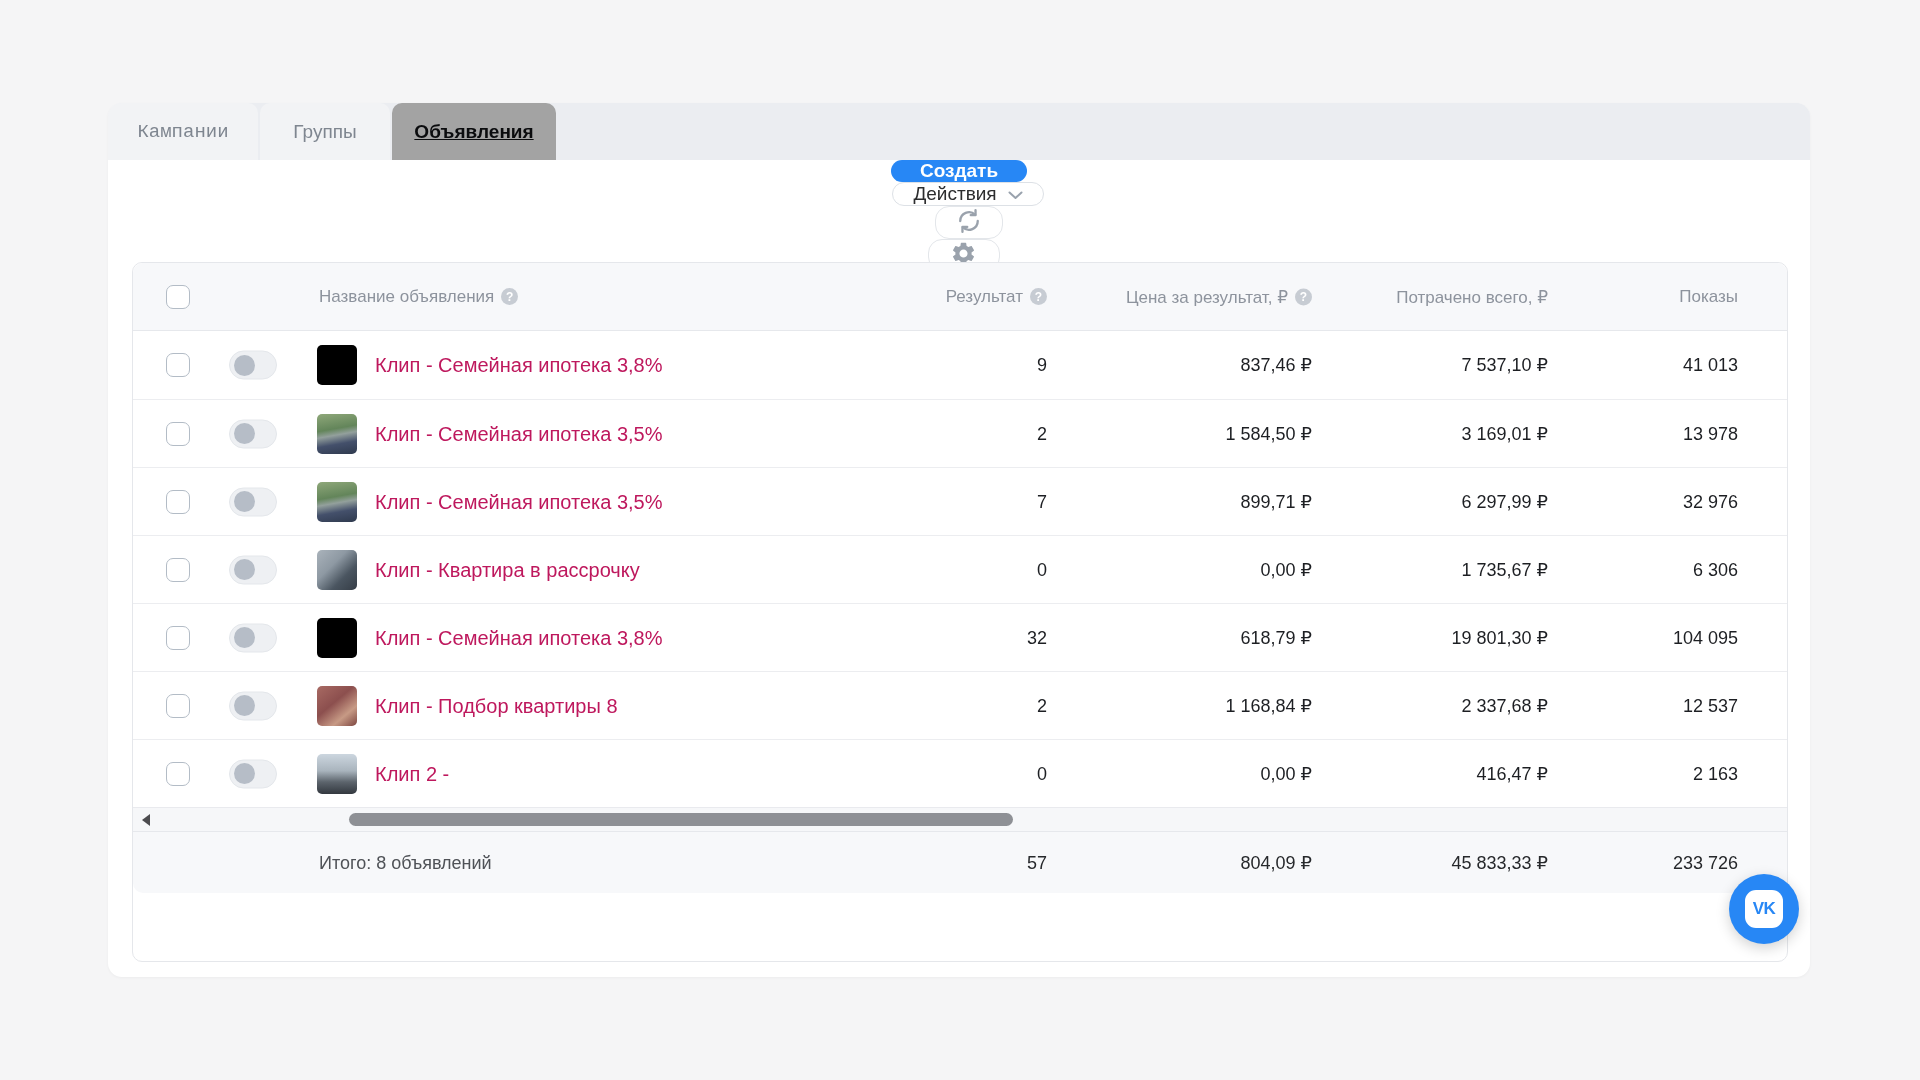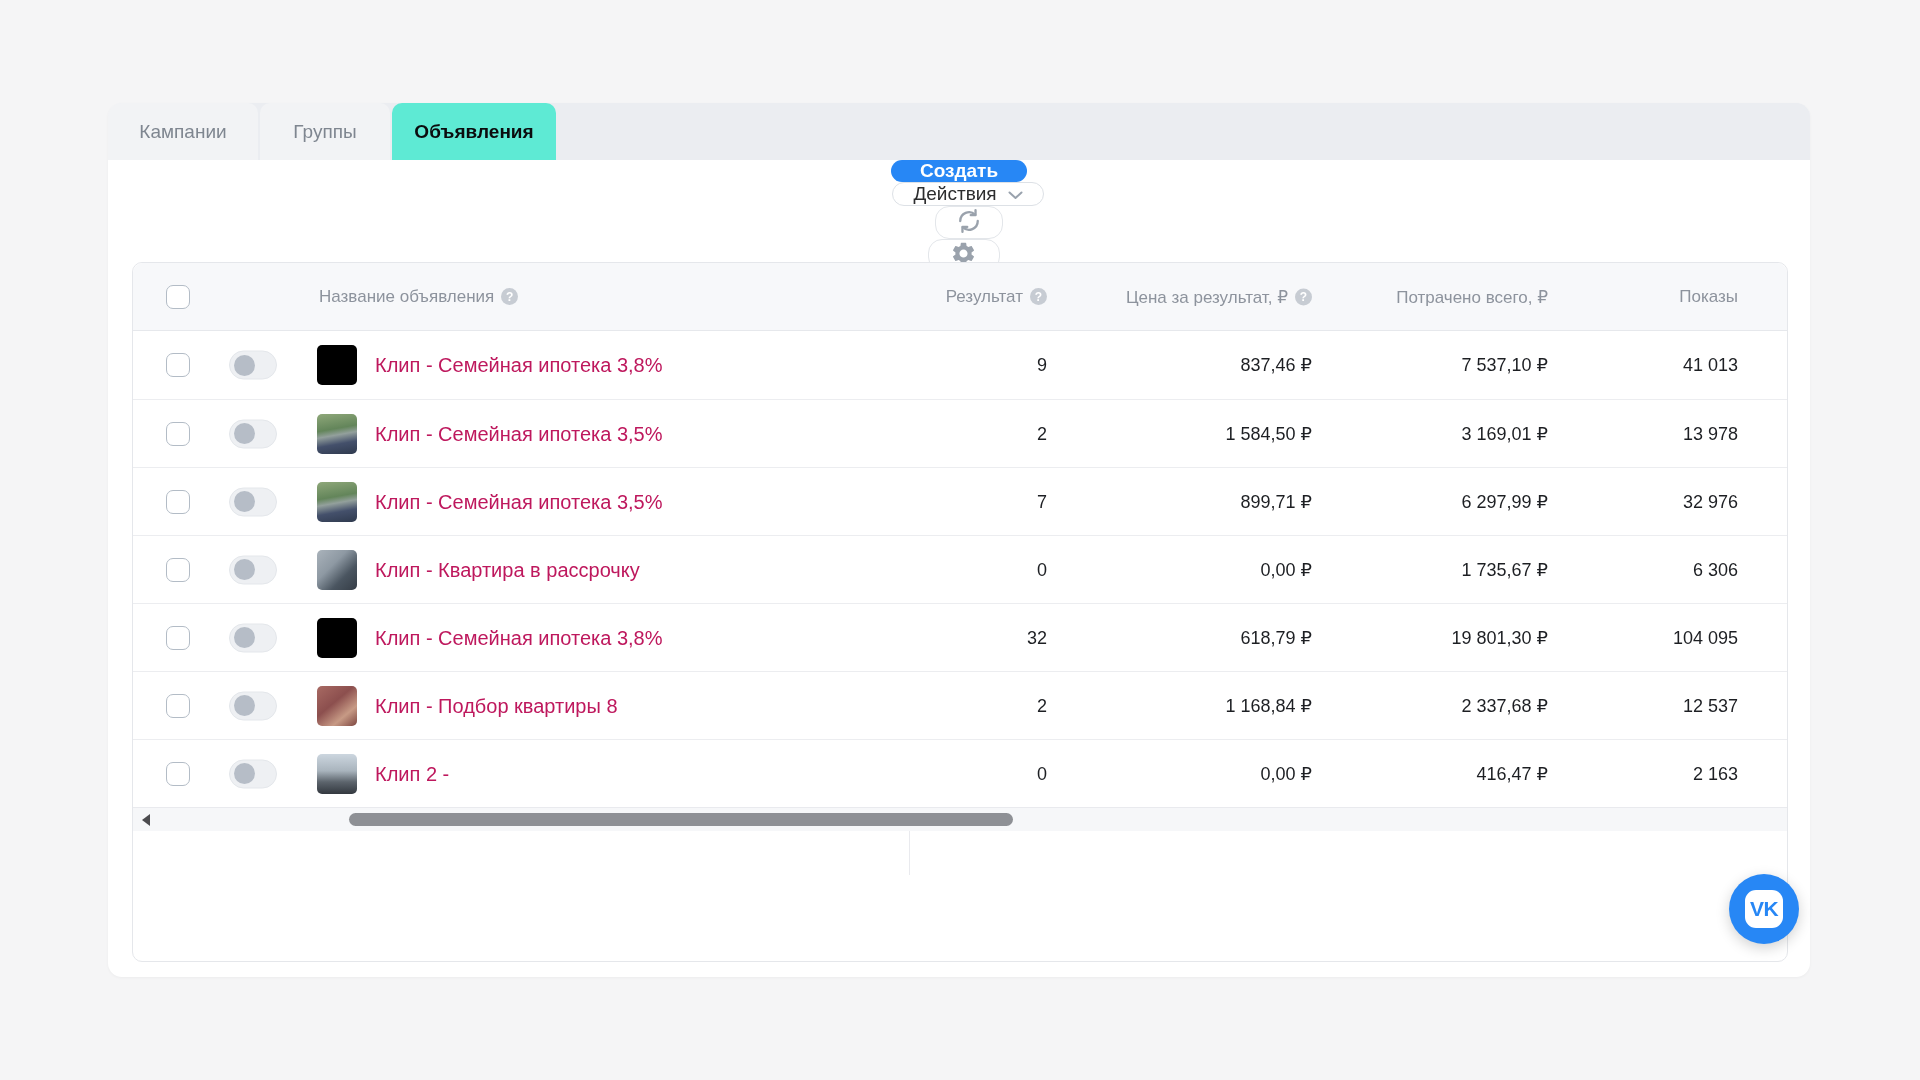--- a/index.html
+++ b/index.html
@@ -18,23 +18,23 @@
   
   .tabstrip {
     display:flex; gap:2px; height:57px;
     background:#ebedf1; border-radius:14px 14px 0 0; overflow:hidden;
   }
   .tab {
     height:57px; display:flex; align-items:center; justify-content:center;
     font-size:19px; color:#7f8690; background:#f2f3f5;
     border-radius:10px 10px 0 0; cursor:pointer;
   }
-  .tab.t1 { width:150px; }
+  .tab.t1 { width:150px;font-family:Liberation Mono, monospace; }
   .tab.t2 { width:130px; }
-  .tab.active { width:164px; background:#5eead4; color:#0b0c0e; font-weight:bold; }
+  .tab.active { width:164px; background:#a3a3a3; color:#0b0c0e; font-weight:bold;text-decoration:underline; }
   .tabstrip .filler { flex:1; background:#ebedf1; }
   
   .toolbar {
     position:absolute; left:0; top:57px; width:1702px; height:102px;
     background:#fff; display:flex; align-items:center; padding:0 24px;flex-direction:column;
   }
   .btn-primary {
     height:46px; padding:0 29px; border:none; border-radius:12px;
     background:#2787f5; color:#fff; font-size:19px; font-weight:bold;
     font-family:inherit; display:flex; align-items:center; cursor:pointer;
@@ -143,21 +143,21 @@
   .total-row .num { color:#26282b; }
   
   .vk-fab {
     position:absolute; left:1729px; top:874px; width:70px; height:70px;
     border-radius:50%; background:#2787f5; display:flex; align-items:center;
     justify-content:center; box-shadow:0 4px 14px rgba(0,0,0,0.18);
     cursor:pointer; z-index:5;
   }
   .vk-badge {
     width:38px; height:38px; border-radius:11px; background:#fff;
-    color:#2787f5; font-weight:bold; font-size:21px; letter-spacing:-0.5px;
+    color:#2787f5; font-weight:bold; font-size:17px; letter-spacing:-0.5px;
     display:flex; align-items:center; justify-content:center;
   }
 </style>
 </head>
 <body>
 
 <div class="card">
 
   <div class="tabstrip">
     <div class="tab t1">
@@ -326,18 +326,25 @@
       <span class="num c3">416,47 ₽</span>
       <span class="num c4">2 163</span>
     </div>
 
 
     <div class="scroll-row">
       <span class="scroll-arrow-left"></span>
       <span class="scroll-thumb"></span>
     </div>
 
+    <div class="total-row">
+      <span class="total-label">Итого: 8 объявлений</span>
+      <span class="num c1">57</span>
+      <span class="num c2">804,09 ₽</span>
+      <span class="num c3">45 833,33 ₽</span>
+      <span class="num c4">233 726</span>
+    </div>
   </div>
 </div>
 
 <div class="vk-fab">
   <span class="vk-badge">VK</span>
 </div>
 
 </body></html>

